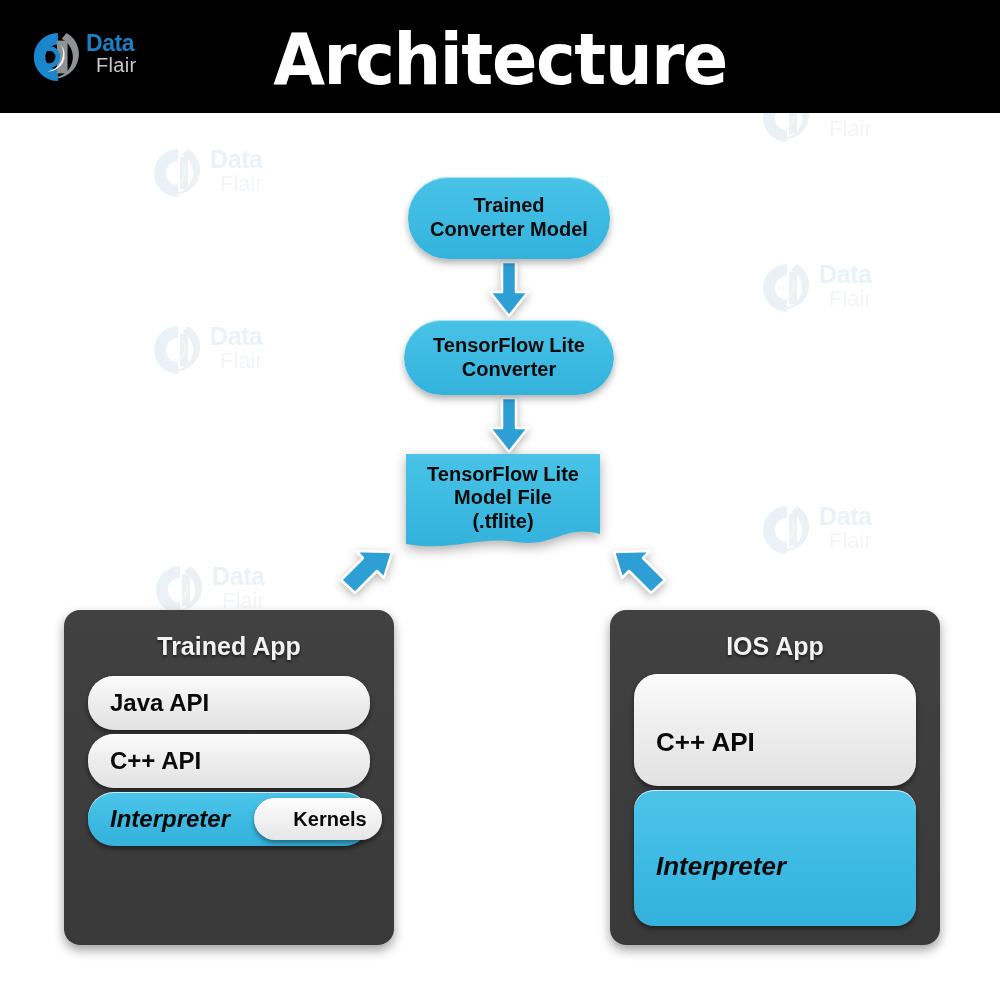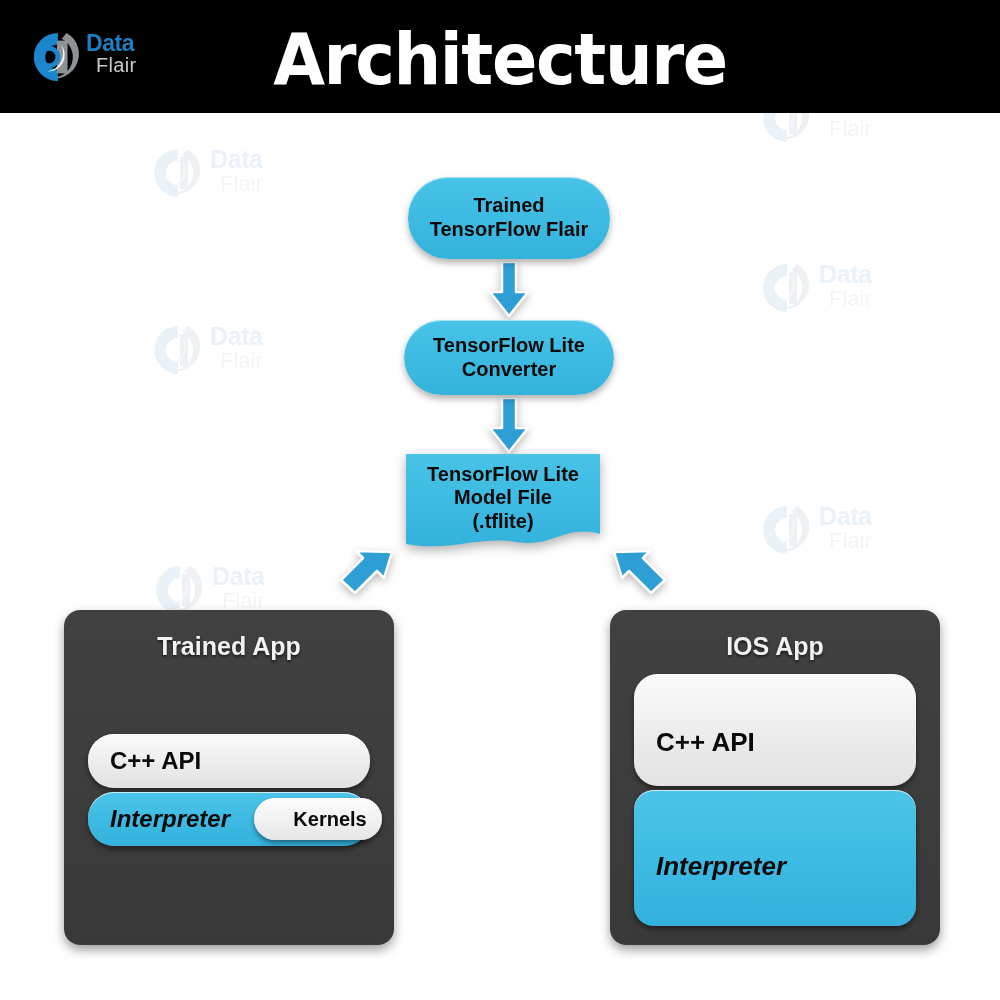--- a/index.html
+++ b/index.html
@@ -291,21 +291,21 @@
       <div id="brand-words">
         <div class="brand-data">Data</div>
         <div class="brand-flair">Flair</div>
       </div>
     </div>
     <div id="page-title">Architecture</div>
   </div>
 
   <div class="flowbox pill" id="box-trained" style="left:408px; top:177px; width:202px; height:82px; font-size:20px;">
     <span style="white-space:pre-line;">Trained
-TensorFlow Flair</span>
+Converter Model</span>
   </div>
 
   <svg class="arrow" style="left:487px; top:262px; width:44px; height:56px;" viewBox="0 0 44 56">
     <path d="M15 0 L29 0 L29 30 L41 30 L22 54 L3 30 L15 30 Z" fill="#2e9fd4" stroke="#ffffff" stroke-width="2.5" stroke-linejoin="round"></path>
   </svg>
 
   <div class="flowbox pill" id="box-converter" style="left:404px; top:320px; width:210px; height:75px; font-size:20px;">
     <span style="white-space:pre-line;">TensorFlow Lite
 Converter</span>
   </div>
@@ -334,20 +334,23 @@
     <path d="M56 4 L48 30 L41 23 L19 45 L5 32 L27 10 L20 3 Z" fill="#2e9fd4" stroke="#ffffff" stroke-width="2.5" stroke-linejoin="round"></path>
   </svg>
 
   <svg class="arrow" style="left:608px; top:548px; width:62px; height:52px;" viewBox="0 0 62 52">
     <path d="M6 4 L14 30 L21 23 L43 45 L57 32 L35 10 L42 3 Z" fill="#2e9fd4" stroke="#ffffff" stroke-width="2.5" stroke-linejoin="round"></path>
   </svg>
 
   <div class="panel" id="panel-android" style="left:64px; top:610px; width:330px; height:335px;">
     <div class="panel-title">Trained App</div>
 
+    <div class="layer white left" style="left:24px; top:66px; width:282px; height:54px; font-size:24px;">
+      <span>Java API</span>
+    </div>
 
     <div class="layer white left" style="left:24px; top:124px; width:282px; height:54px; font-size:24px;">
       <span>C++ API</span>
     </div>
 
     <div class="layer cyan left" style="left:24px; top:182px; width:282px; height:54px; font-size:24px;">
       <span>Interpreter</span>
     </div>
 
     <div id="kernels-pill" style="left:190px; top:188px; width:128px; height:42px; font-size:20px;">

